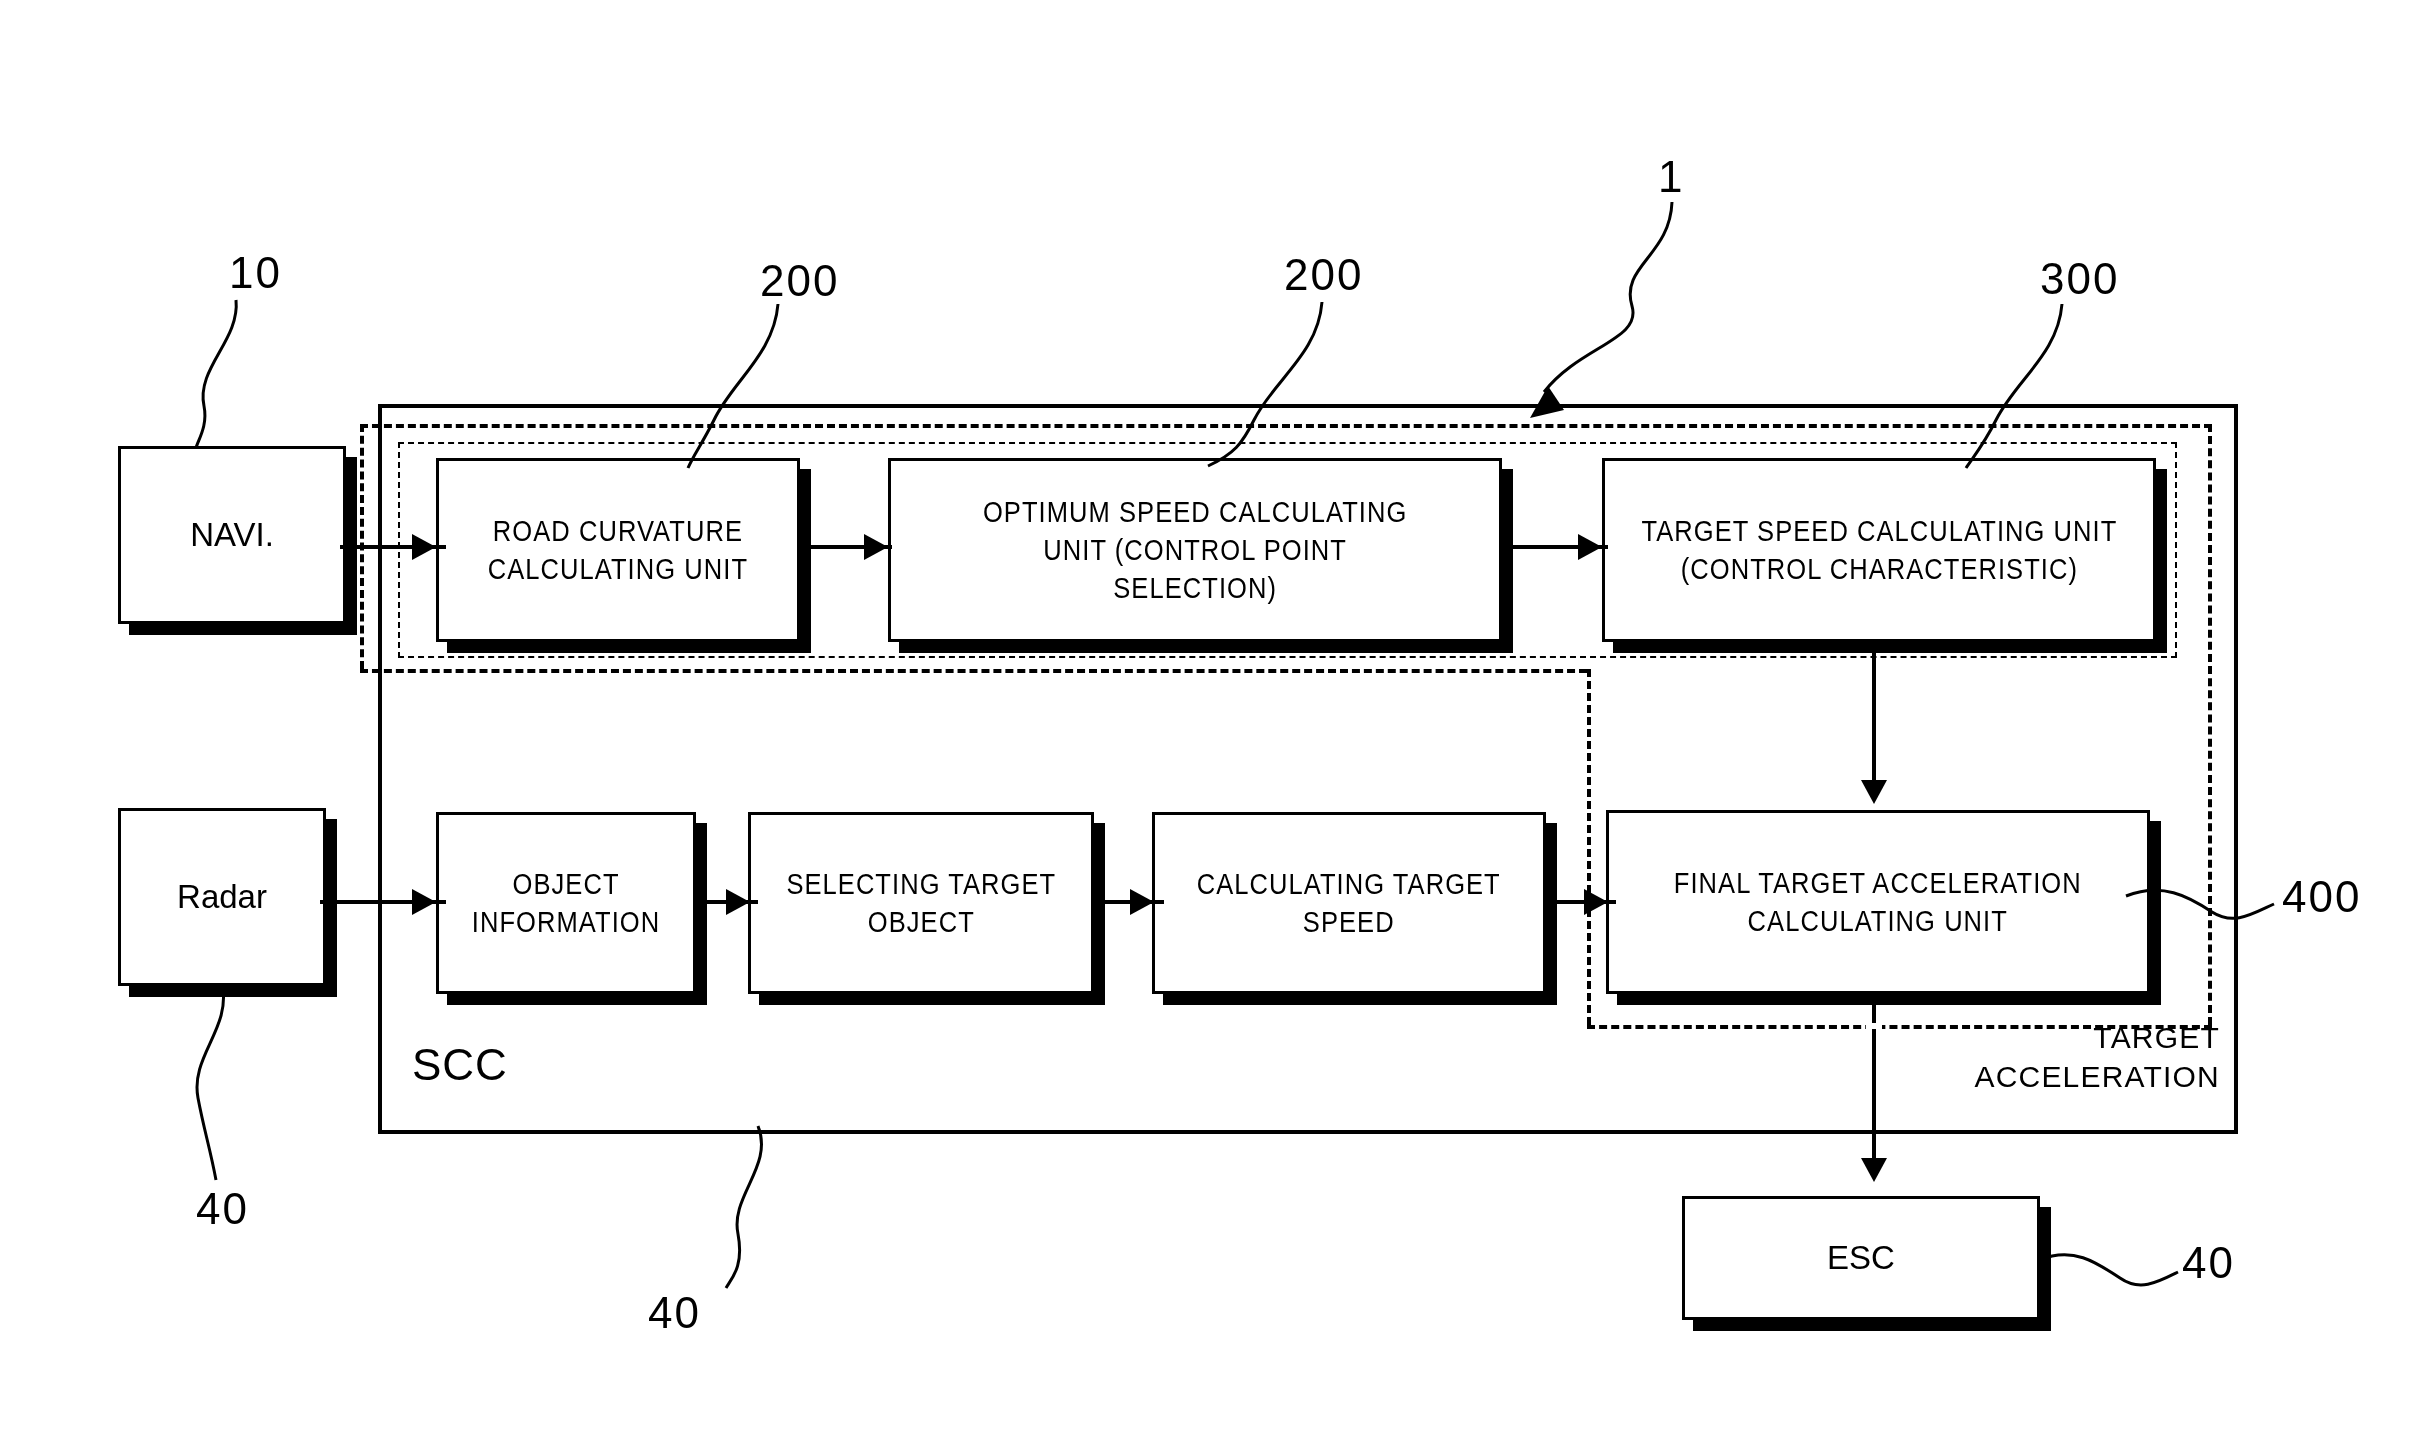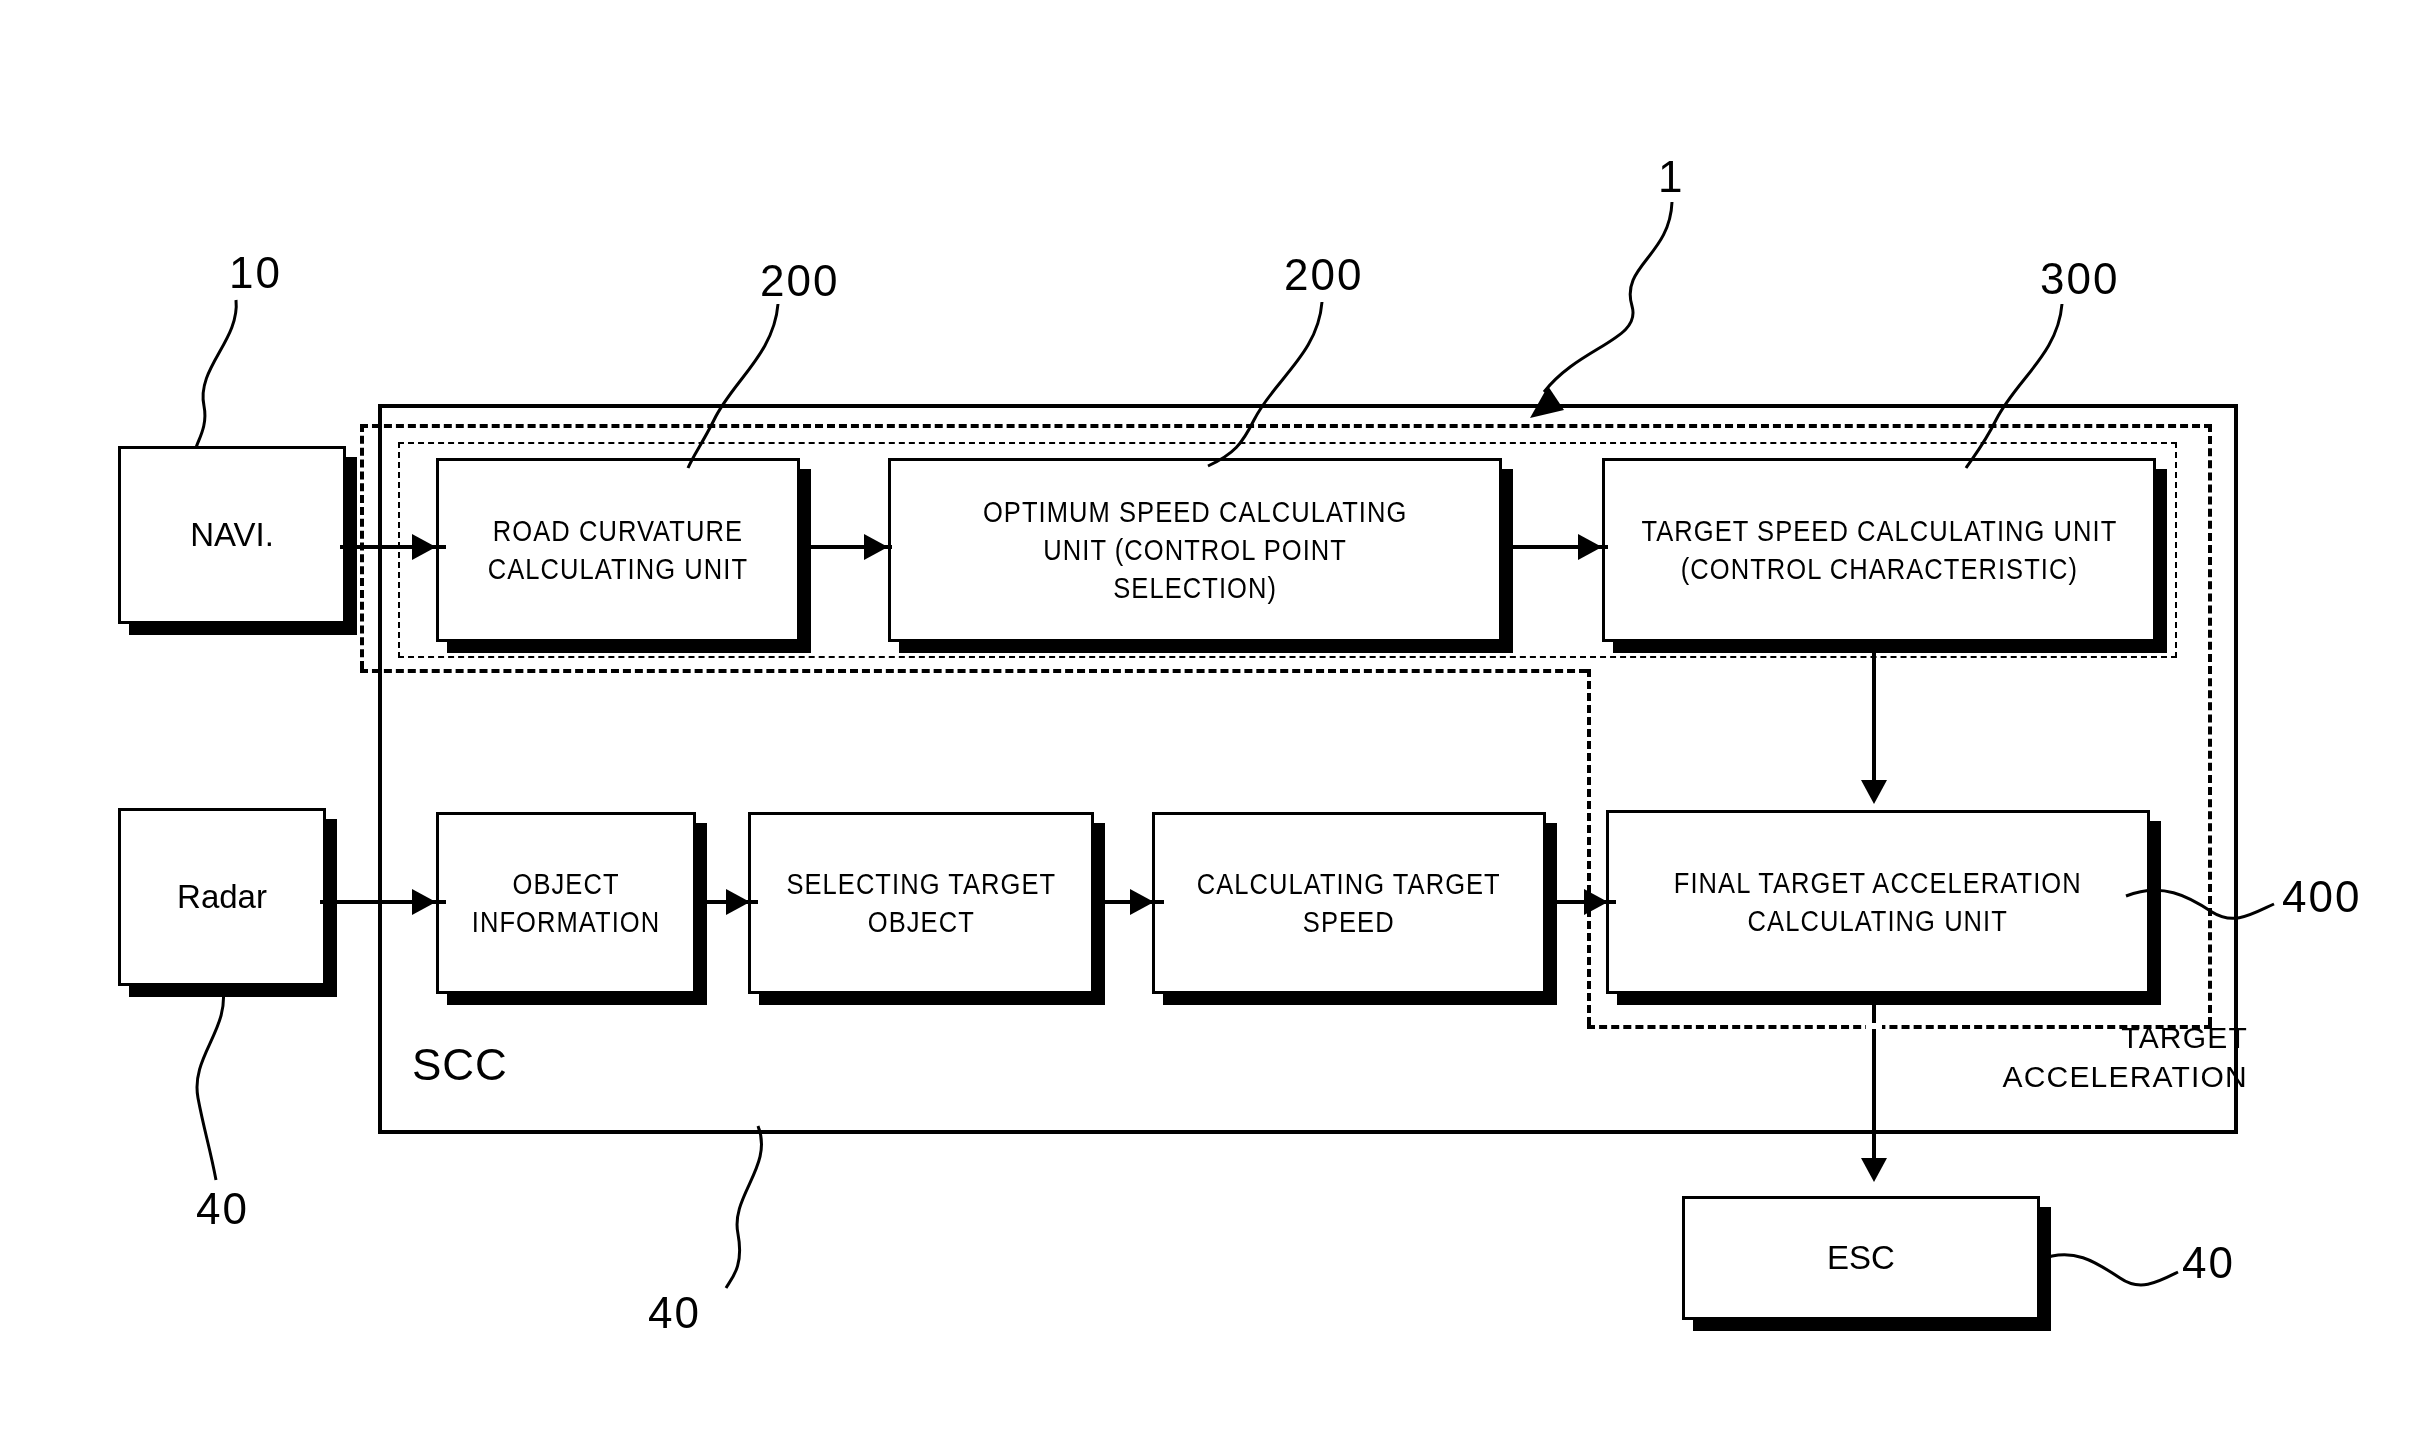--- a/index.html
+++ b/index.html
@@ -174,16 +174,16 @@
     <path d="M0,28 C36,14 62,28 86,44 C108,58 126,46 148,36"></path>
   </svg>
 
   <div class="refnum" style="left:2182px;top:1238px;">40</div>
   <svg class="leader" style="left:2040px;top:1244px;width:150px;height:70px;">
     <path d="M0,16 C32,2 56,18 80,34 C100,48 118,38 138,28"></path>
   </svg>
 
   <div class="lbl" style="left:412px;top:1040px;font-size:44px;">SCC</div>
 
-  <div class="lbl cond" style="left:1974px;top:1018px;text-align:right;width:246px;margin-left:28px;">TARGET
+  <div class="lbl cond" style="left:1974px;top:1018px;text-align:right;width:246px;">TARGET
 ACCELERATION</div>
 
 </div>
 
 </body></html>

